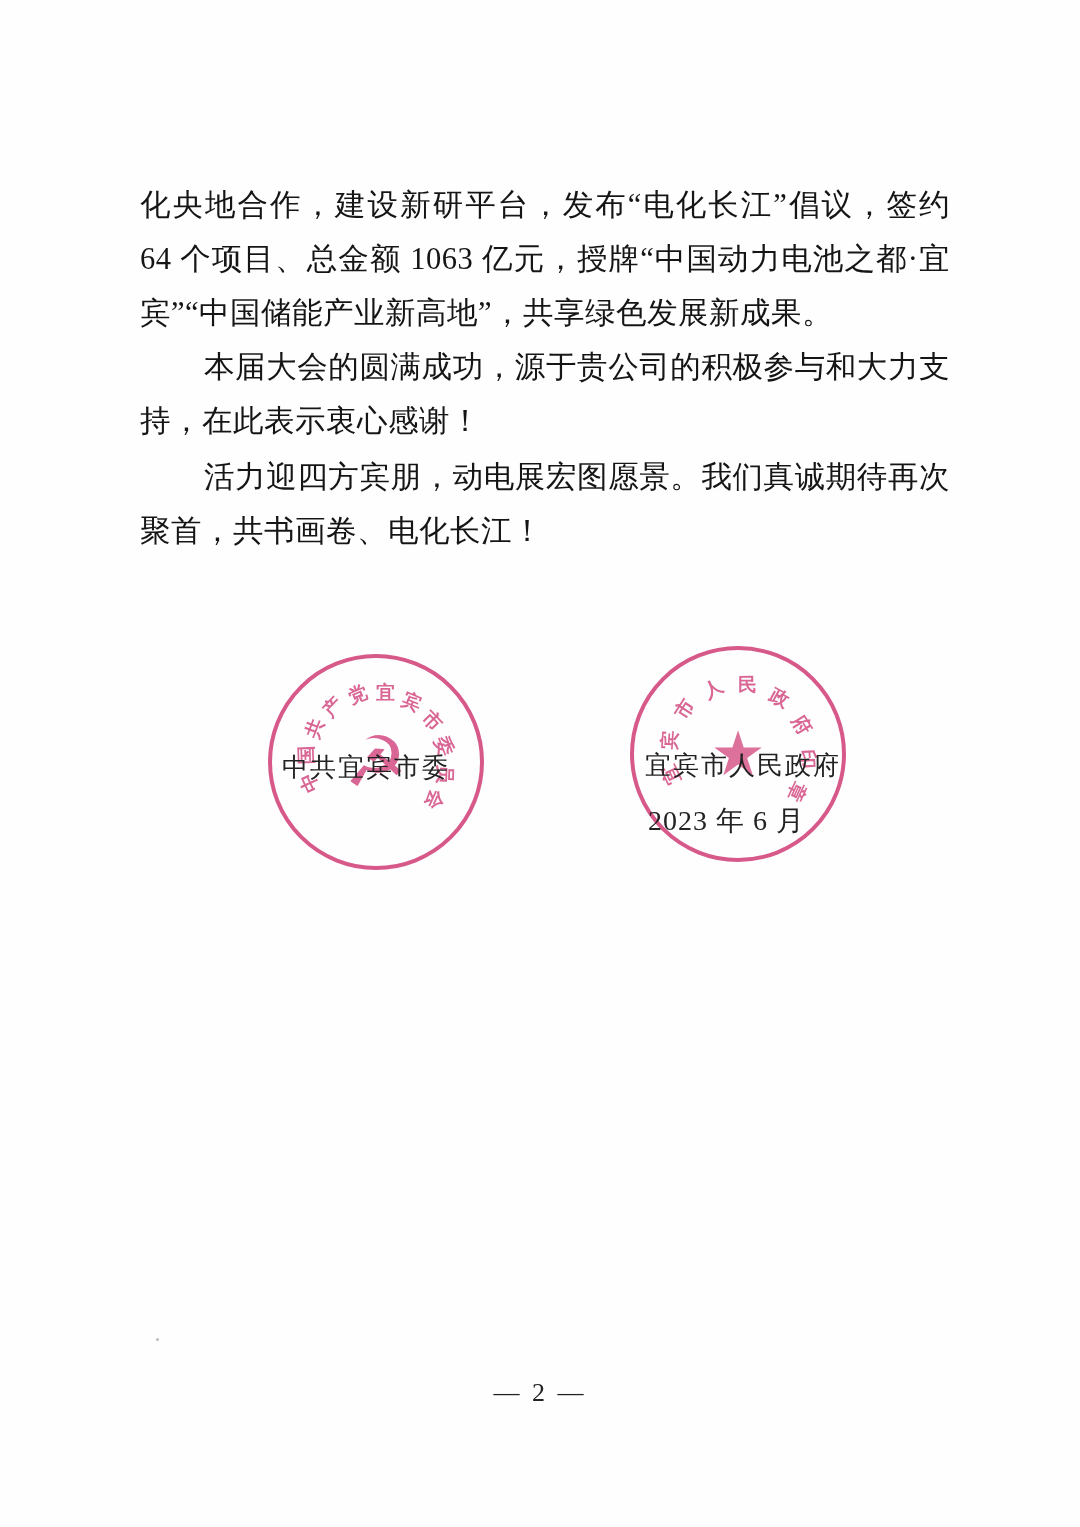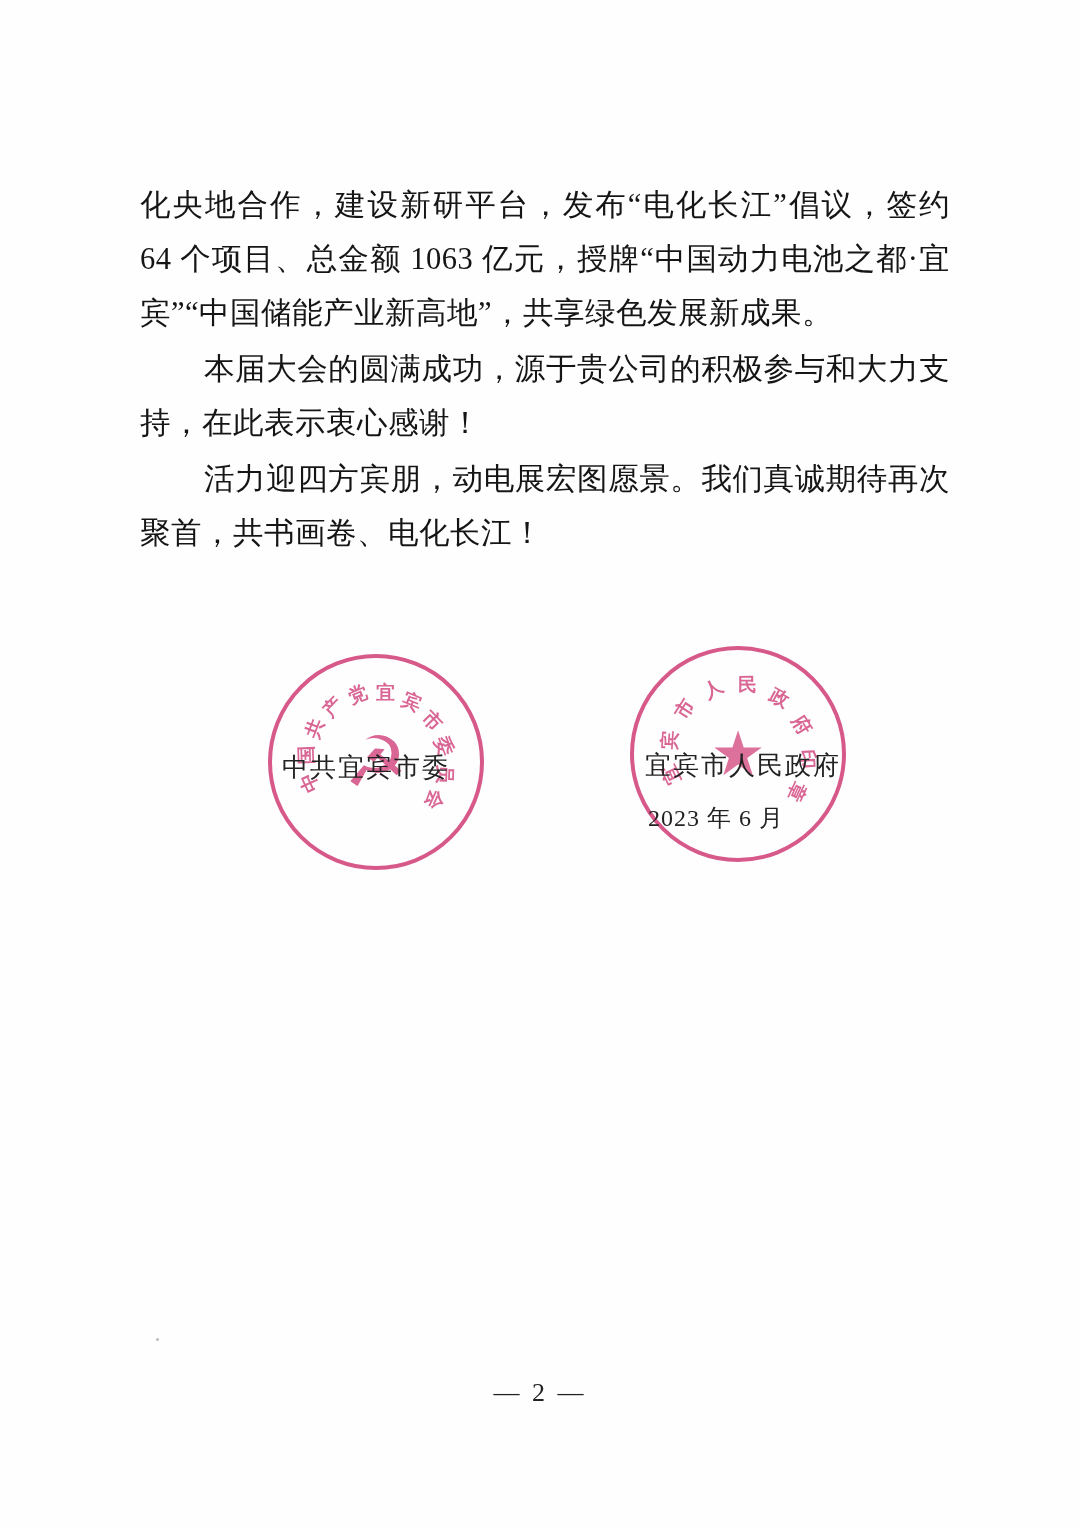--- a/index.html
+++ b/index.html
@@ -32,20 +32,21 @@
     font-size: 30.5px;
     line-height: 54px;
     letter-spacing: 0.5px;
     text-align: justify;
     text-justify: inter-ideograph;
     margin: 0 0 2px 0;
     color: #151515;
   }
   .para.indent {
     text-indent: 64px;
+    font-family: Liberation Mono, monospace;
   }
   .stamps {
     position: absolute;
     left: 140px;
     top: 640px;
     width: 810px;
     height: 280px;
   }
   .stamp {
     position: absolute;
@@ -101,21 +102,21 @@
   }
   .sign-label {
     position: absolute;
     font-size: 26px;
     letter-spacing: 2px;
     color: #222;
     white-space: nowrap;
   }
   .sign-1 { left: 142px; top: 110px; }
   .sign-2 { left: 480px; top: 108px; margin-left: 25px; }
-  .sign-date { left: 508px; top: 162px; font-size: 24px; letter-spacing: 1px; }
+  .sign-date { left: 508px; top: 162px; font-size: 28px; letter-spacing: 1px; }
 
   .page-number {
     position: absolute;
     left: 0;
     top: 1378px;
     width: 1080px;
     text-align: center;
     font-size: 26px;
     color: #222;
     letter-spacing: 3px;

